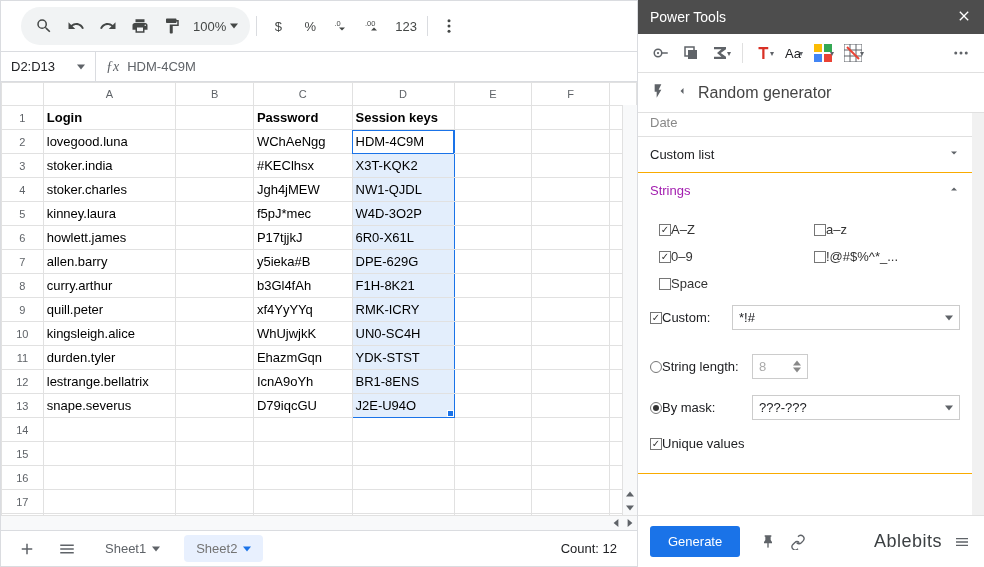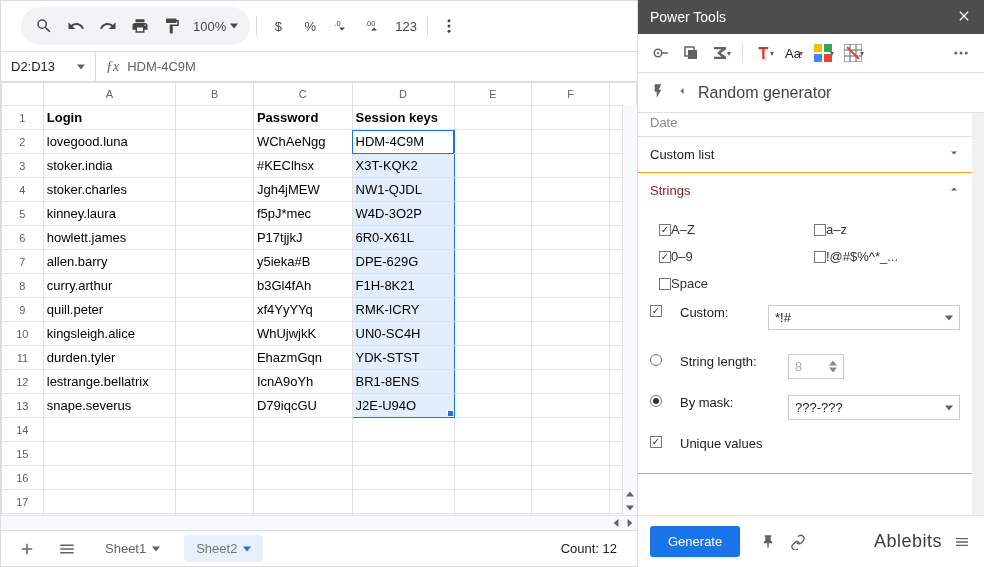--- a/index.html
+++ b/index.html
@@ -75,30 +75,30 @@
   .sbt-drop .caret { font-size: 8px; color: #5f6368; margin-left: -2px; }
   
   .sb-header-row { display: flex; align-items: center; padding: 10px 12px; gap: 10px; border-bottom: 1px solid #e0e0e0; }
   .sb-header-row svg { width: 16px; height: 16px; fill: #5f6368; }
   .sb-header-title { font-size: 16px; color: #444; }
   
   .sb-body { flex: 1; overflow-y: auto; padding: 0; position: relative; border-right: 12px solid #f1f1f1; }
   
   .sb-section { border-bottom: 1px solid #e0e0e0; }
   .sb-section-head { display: flex; align-items: center; justify-content: space-between; padding: 10px 12px; font-size: 13px; cursor: pointer; }
-  .sb-section-head.open { color: #7f1d1d; }
+  .sb-section-head.open { color: #a21caf; }
   .sb-section-body { padding: 8px 12px 14px; }
   .sb-section.strings { border: 1px solid #f9ab00; border-left: none; border-right: none; margin-top: -1px; }
   
   .check-row { display: flex; flex-wrap: wrap; }
   .check-item { width: 50%; display: flex; align-items: center; padding: 6px 9px; font-size: 13px; color: #333; }
   .checkbox { width: 12px; height: 12px; border: 1px solid #767676; background: #fff; display: inline-flex; align-items: center; justify-content: center; }
   .checkbox.checked::after { content: '✓'; font-size: 10px; color: #333; line-height: 1; }
   
-  .opt-row { display: flex; gap: 18px; padding: 8px 0; font-size: 13px; }
+  .opt-row { display: flex; align-items: center; gap: 0; padding: 8px 0; font-size: 13px; }
   .opt-label { width: 90px; }
   .radio { width: 12px; height: 12px; border: 1px solid #767676; border-radius: 50%; display: inline-flex; align-items: center; justify-content: center; }
   .radio.checked::after { content: ''; width: 6px; height: 6px; background: #333; border-radius: 50%; }
   .input-box { flex: 1; border: 1px solid #ccc; padding: 4px 6px; font-size: 13px; background: #fff; display: flex; align-items: center; justify-content: space-between; }
   .input-box.disabled { color: #aaa; }
   .spinner { display: flex; flex-direction: column; gap: 1px; }
   .spinner svg { width: 8px; height: 6px; fill: #888; }
   
   .sb-footer { display: flex; align-items: center; padding: 10px 12px; gap: 10px; border-top: 1px solid #e0e0e0; }
   .generate-btn { background: #1a73e8; color: #fff; border: none; padding: 8px 18px; font-size: 13px; border-radius: 3px; cursor: pointer; }

